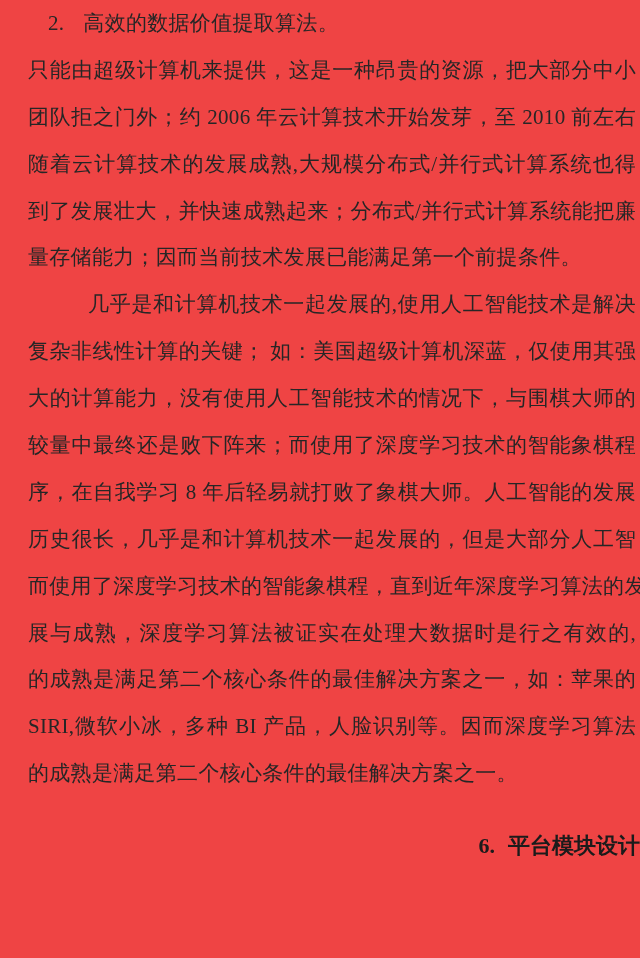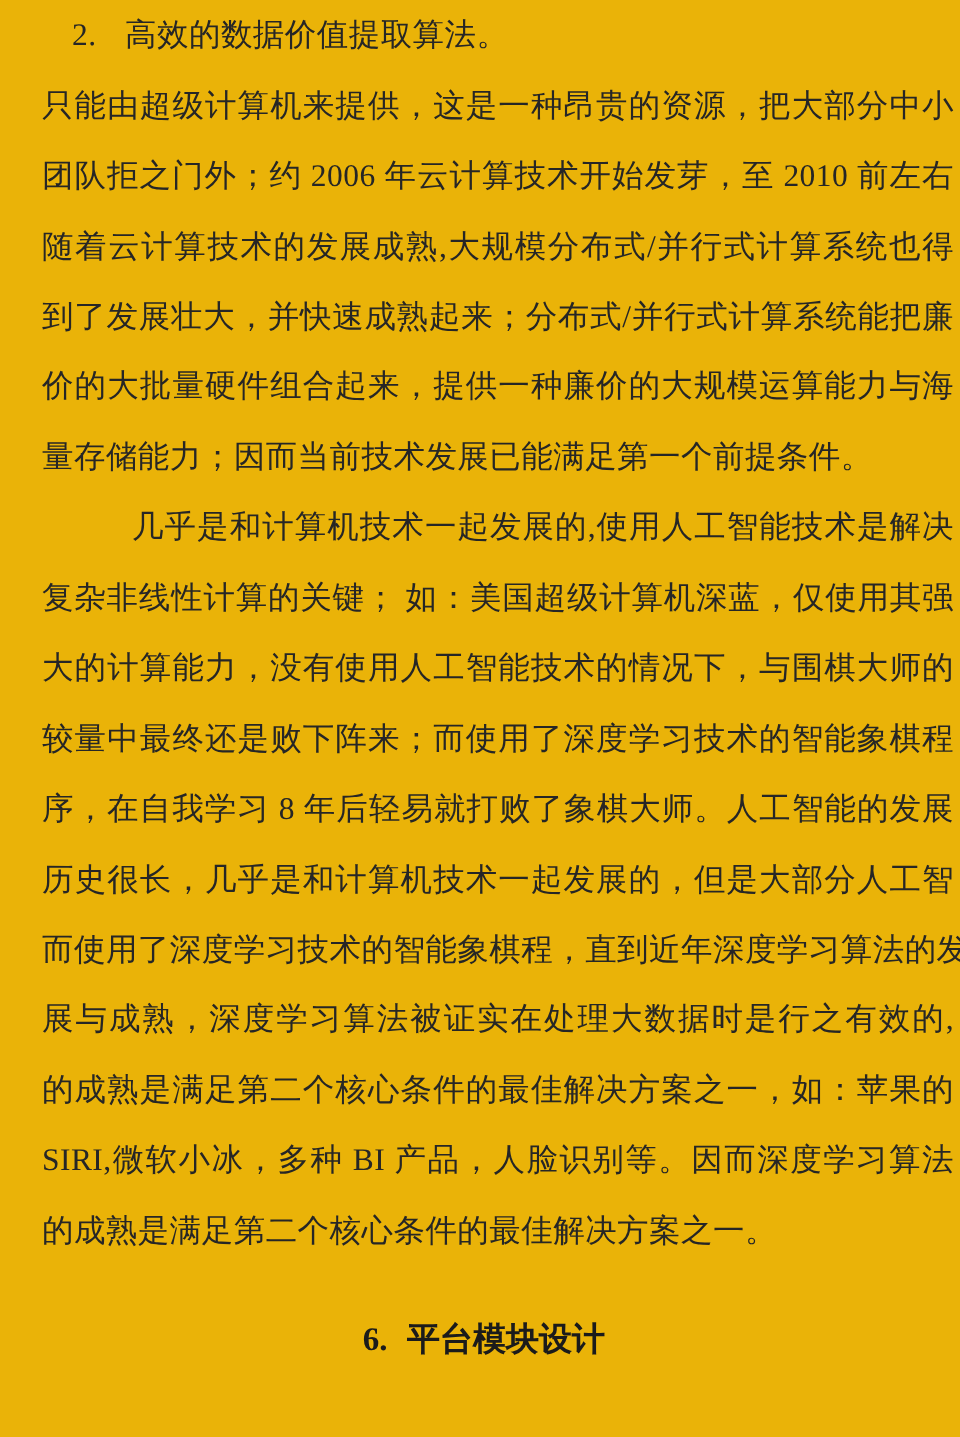--- a/index.html
+++ b/index.html
@@ -5,21 +5,21 @@
   html, body {
     margin: 0;
     padding: 0;
     background: #ffffff;
   }
   .page {
     position: relative;
     width: 640px;
     height: 958px;
     margin: 0;
-    background: #eab308;
+    background: #ef4444;
     overflow: hidden;
     font-family: "Liberation Serif", "DejaVu Serif", serif;
     color: #262626;
   }
   .doc {
     position: absolute;
     top: 0;
     left: 0;
     width: 640px;
   }
@@ -58,42 +58,41 @@
   .heading {
     box-sizing: border-box;
     width: 640px;
     height: 36px;
     line-height: 36px;
     margin-top: 31px;
     padding-left: 5px;
     font-size: 22px;
     font-weight: bold;
     color: #1b1b1b;
-    text-align: center;
+    text-align: right;
   }
   .h-num {
     display: inline-block;
     margin-right: 13px;
   }
 </style>
 </head>
 <body>
 
 <div class="page">
   <div class="doc">
 
     <div class="line li">
       <span class="li-num">2.</span><span>高效的数据价值提取算法。</span>
     </div>
 
     <div class="line">只能由超级计算机来提供，这是一种昂贵的资源，把大部分中小</div>
     <div class="line">团队拒之门外；约 2006 年云计算技术开始发芽，至 2010 前左右</div>
     <div class="line">随着云计算技术的发展成熟,大规模分布式/并行式计算系统也得</div>
     <div class="line">到了发展壮大，并快速成熟起来；分布式/并行式计算系统能把廉</div>
-    <div class="line">价的大批量硬件组合起来，提供一种廉价的大规模运算能力与海</div>
     <div class="line end">量存储能力；因而当前技术发展已能满足第一个前提条件。</div>
 
     <div class="line first-p2">几乎是和计算机技术一起发展的,使用人工智能技术是解决</div>
     <div class="line">复杂非线性计算的关键； 如：美国超级计算机深蓝，仅使用其强</div>
     <div class="line">大的计算能力，没有使用人工智能技术的情况下，与围棋大师的</div>
     <div class="line">较量中最终还是败下阵来；而使用了深度学习技术的智能象棋程</div>
     <div class="line">序，在自我学习 8 年后轻易就打败了象棋大师。人工智能的发展</div>
     <div class="line">历史很长，几乎是和计算机技术一起发展的，但是大部分人工智</div>
     <div class="line">而使用了深度学习技术的智能象棋程，直到近年深度学习算法的发</div>
     <div class="line">展与成熟，深度学习算法被证实在处理大数据时是行之有效的,</div>

